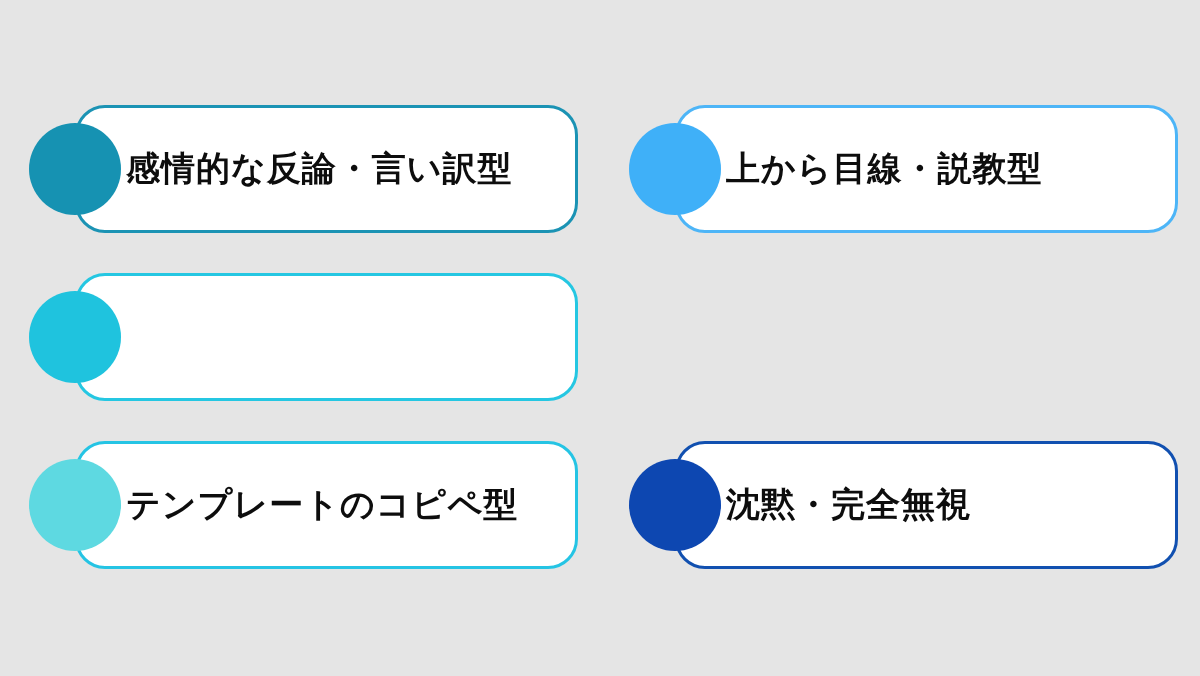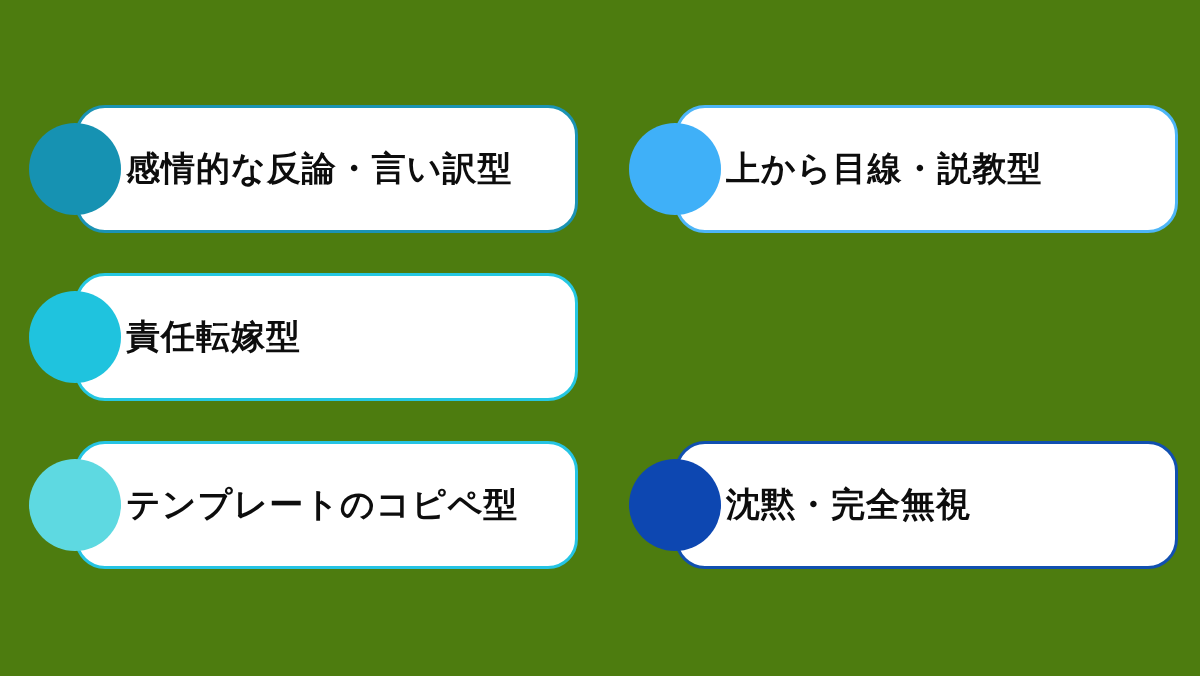--- a/index.html
+++ b/index.html
@@ -5,21 +5,21 @@
   html, body {
     margin: 0;
     padding: 0;
     background: #fdfdfd;
     font-family: "Liberation Sans", "DejaVu Sans", sans-serif;
   }
   #canvas {
     position: relative;
     width: 1200px;
     height: 676px;
-    background: #4d7c0f;
+    background: #e5e5e5;
     overflow: hidden;
   }
   .card {
     position: absolute;
     width: 503px;
     height: 128px;
     background: #ffffff;
     border: 3px solid #888;
     border-radius: 30px;
     box-sizing: border-box;
@@ -63,21 +63,20 @@
     <span class="label">感情的な反論・言い訳型</span>
   </div>
 
   <div class="card col-right row-1" style="border-color: rgb(77, 181, 247);">
     <span class="bullet" style="background-color: rgb(63, 176, 248);"></span>
     <span class="label">上から目線・説教型</span>
   </div>
 
   <div class="card col-left row-2" style="border-color: rgb(37, 199, 226);">
     <span class="bullet" style="background-color: rgb(31, 195, 222);"></span>
-    <span class="label">責任転嫁型</span>
   </div>
 
 
   <div class="card col-right row-3" style="border-color: rgb(17, 80, 176);">
     <span class="bullet" style="background-color: rgb(13, 71, 177);"></span>
     <span class="label">沈黙・完全無視</span>
   </div>
 
   <div class="card col-left row-3" style="border-color: rgb(37, 196, 228);">
     <span class="bullet" style="background-color: rgb(94, 217, 225);"></span>

